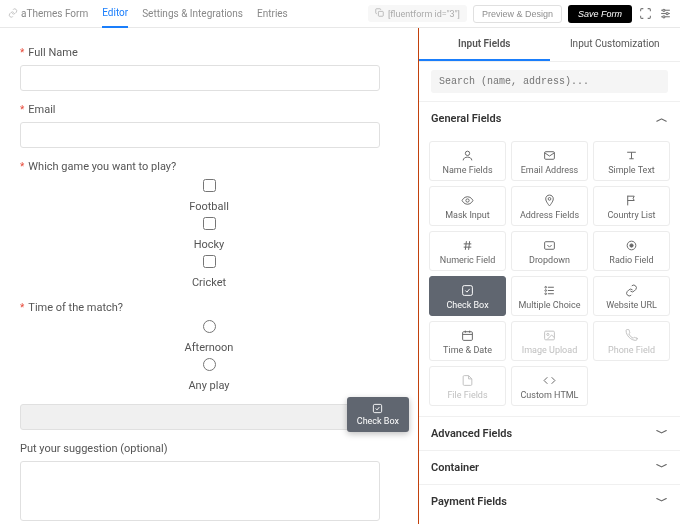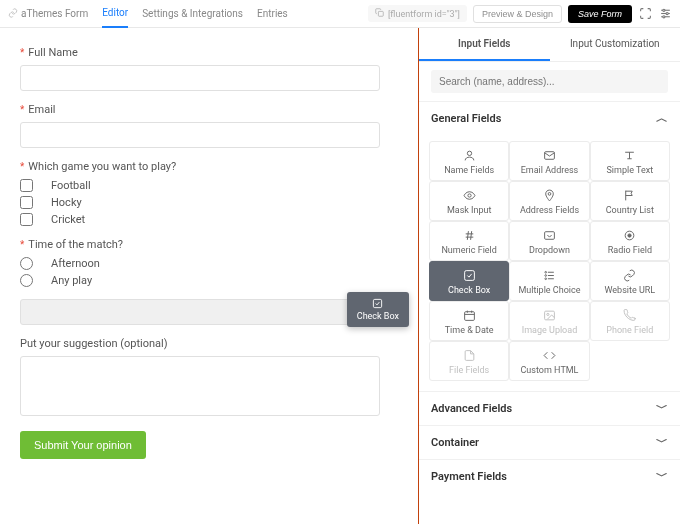--- a/index.html
+++ b/index.html
@@ -18,40 +18,40 @@
 
 .main { display: flex; height: calc(524px - 28px); }
 .canvas { flex: 1; padding: 18px 20px; overflow-y: auto; }
 .sidebar { width: 262px; border-left: 1px solid #c2410c; display: flex; flex-direction: column; overflow-y: auto; }
 
 .field-block { margin-bottom: 12px; }
 .field-label { font-size: 11px; color: #555; margin-bottom: 6px; display: flex; align-items: center; gap: 4px; }
 .req { color: #e74c3c; font-size: 10px; }
 .text-input { width: 360px; height: 26px; border: 1px solid #e0e0e0; border-radius: 3px; padding: 0 6px; background: #fff; }
 .textarea { width: 360px; height: 60px; border: 1px solid #e0e0e0; border-radius: 3px; padding: 6px; background: #fff; resize: none; }
-.opt-row { display: flex; align-items: center; gap: 18px; margin-bottom: 4px; font-size: 11px; color: #555; }
+.opt-row { display: flex; align-items: center; gap: 8px; margin-bottom: 4px; font-size: 11px; color: #555; flex-direction: column; }
 .opt-row input { margin: 0; }
 .placeholder-box { width: 360px; height: 26px; background: #f0f0f0; border: 1px solid #e0e0e0; border-radius: 3px; position: relative; margin-bottom: 12px; }
 
 .drag-chip { position: absolute; right: -30px; top: -8px; background: #606670; color: #fff; font-size: 9px; padding: 6px 10px; border-radius: 3px; text-align: center; min-width: 52px; box-shadow: 0 2px 6px rgba(0,0,0,.25); }
 .drag-chip svg { display: block; margin: 0 auto 2px; }
 
 .btn-submit { background: #6fbd35; color: #fff; border: none; padding: 8px 14px; border-radius: 3px; font-size: 11px; cursor: pointer; }
 
 .side-tabs { display: flex; border-bottom: 1px solid #eee; }
 .side-tab { flex: 1; text-align: center; font-size: 10px; padding: 10px 0; color: #555; cursor: pointer; }
 .side-tab.active { font-weight: 600; border-bottom: 2px solid #1a7efb; }
 
 .search-bar { padding: 8px 12px; }
-.search-bar input { width: 100%; border: none; background: #f5f5f5; padding: 6px 8px; font-size: 10px; color: #999; border-radius: 3px; }
+.search-bar input { width: 100%; border: none; background: #f5f5f5; padding: 6px 8px; font-size: 10px; color: #999; border-radius: 3px; font-family: Liberation Mono, monospace; }
 
 .section-head { display: flex; justify-content: space-between; align-items: center; padding: 8px 12px; font-size: 11px; font-weight: 600; color: #333; cursor: pointer; border-top: 1px solid #f0f0f0; }
 .section-head .chev { font-size: 12px; color: #666; }
 
-.field-grid { display: grid; grid-template-columns: repeat(3, 1fr); padding: 6px 10px 10px; }
+.field-grid { display: grid; grid-template-columns: repeat(3, 1fr); gap: 5px; padding: 6px 10px 10px; }
 .field-card { border: 1px solid #ececec; border-radius: 3px; padding: 7px 2px 5px; text-align: center; cursor: pointer; background: #fff; font-size: 9px; color: #666; display: flex; flex-direction: column; align-items: center; gap: 3px; }
 .field-card.active { background: #606670; color: #fff; border-color: #606670; }
 .field-card.disabled { color: #c0c0c0; }
 .field-card svg { display: block; }
 
 ::-webkit-scrollbar { width: 0; }
 </style>
 </head>
 <body>
 

